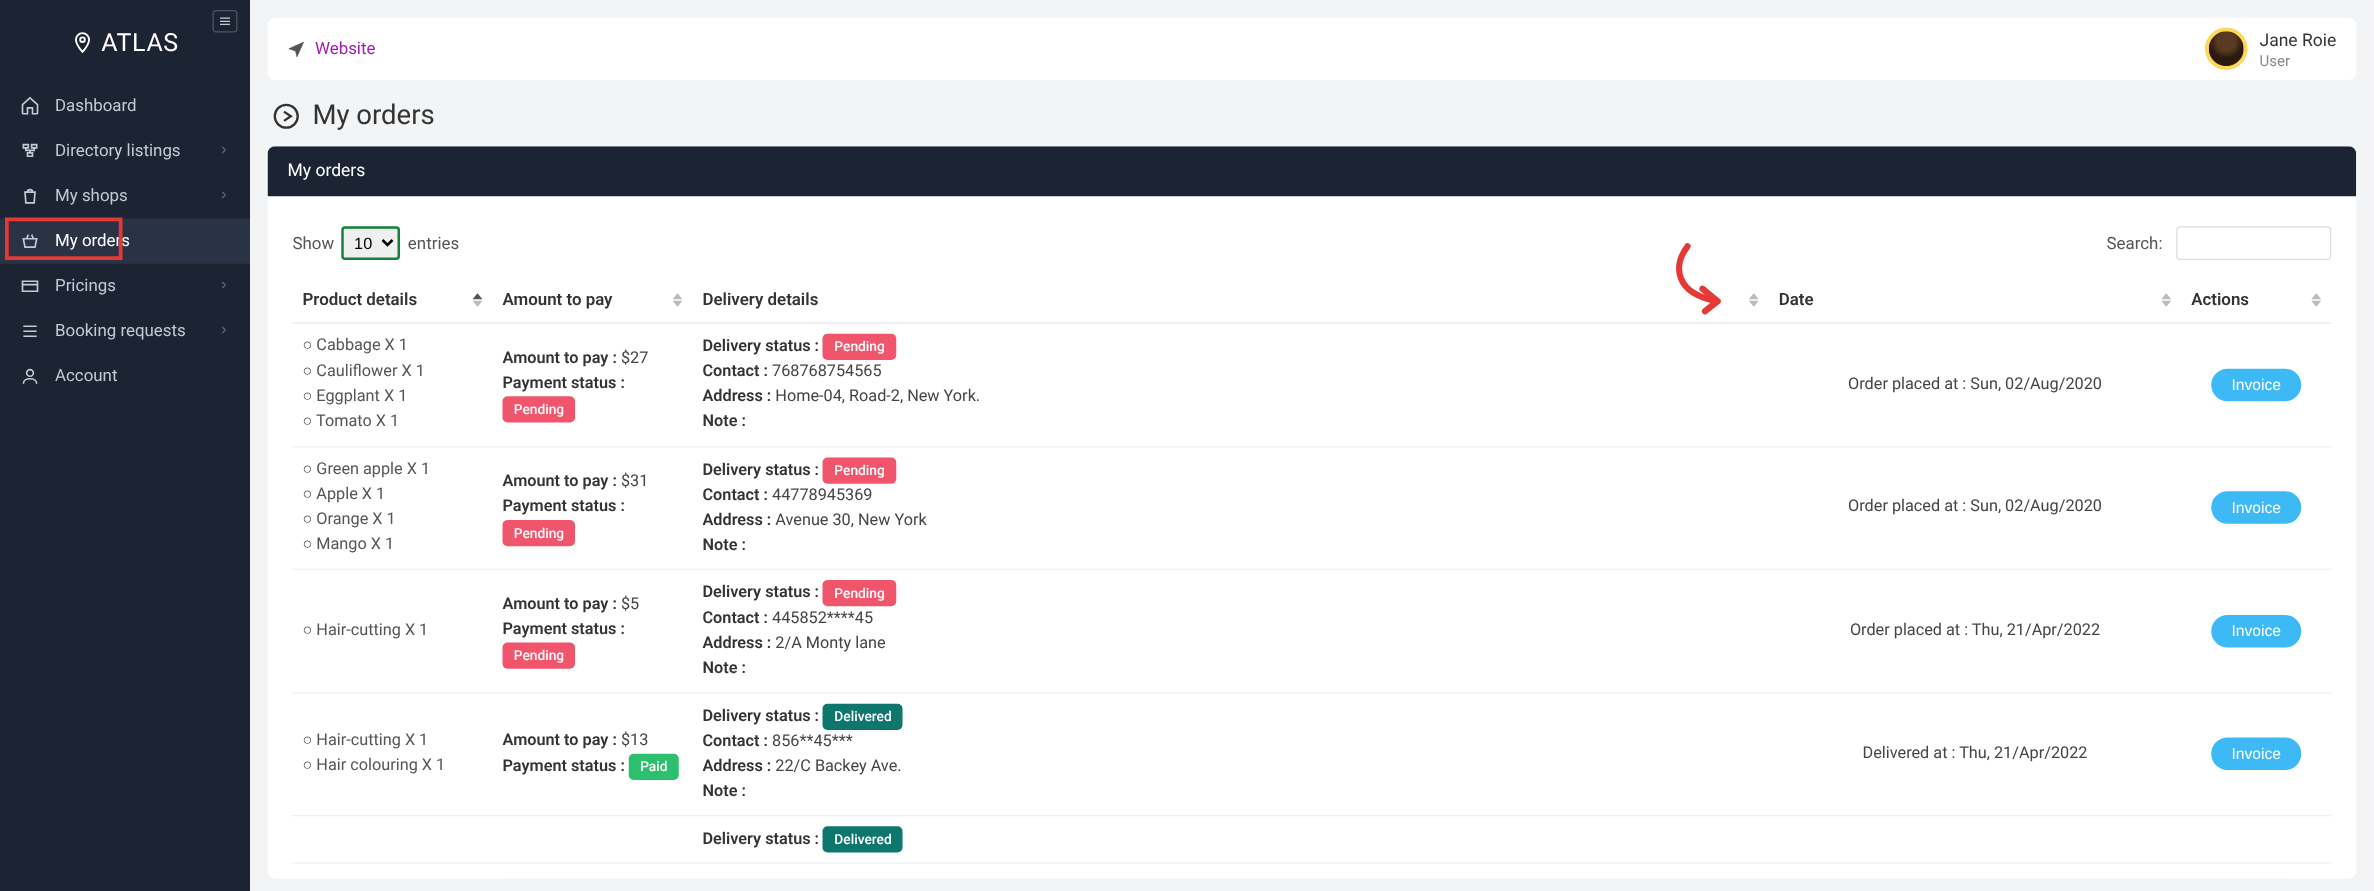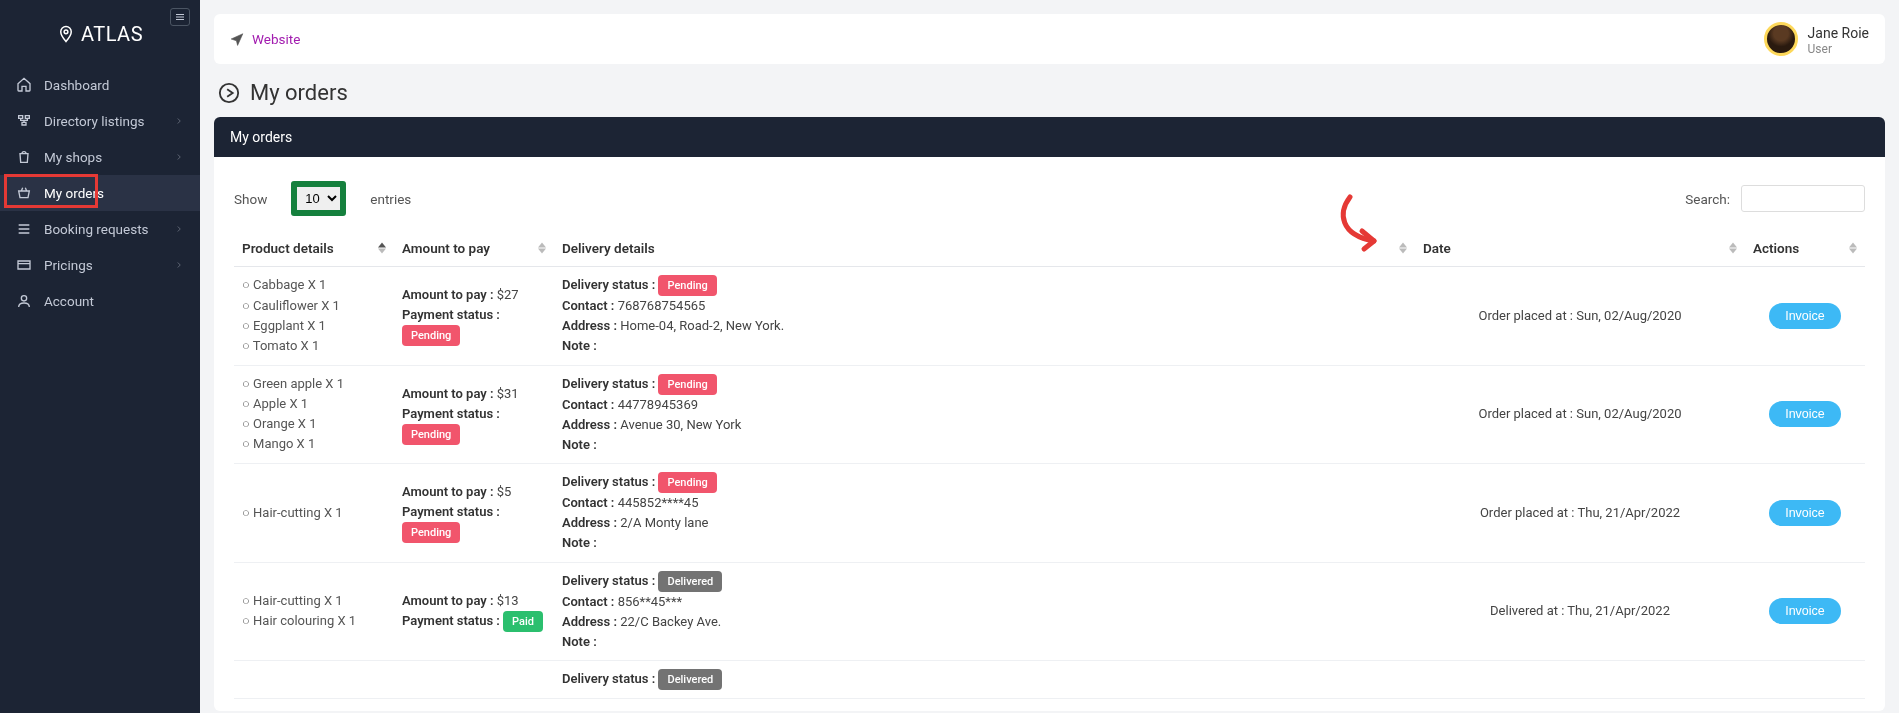--- a/index.html
+++ b/index.html
@@ -37,37 +37,37 @@
   .page-title-row svg { width: 22px; height: 22px; stroke: #333; fill: none; stroke-width: 2; }
   .page-title { font-size: 22px; font-weight: 400; color: #333; }
 
   .card { background: #fff; border-radius: 6px; overflow: hidden; }
   .card-header { background: #1c2434; color: #fff; padding: 12px 16px; font-size: 14px; }
   .card-body { padding: 24px 20px 12px 20px; }
 
   .inner-card { background: #fff; border-radius: 6px; }
 
   .table-controls { display: flex; align-items: center; margin-bottom: 14px; font-size: 13.5px; color: #555; }
-  .table-controls select { margin: 0 24px; padding: 3px 4px; border: 6px solid #15803d; border-radius: 3px; font-size: 13px; }
+  .table-controls select { margin: 0 6px; padding: 3px 4px; border: 2px solid #15803d; border-radius: 3px; font-size: 13px; }
   .search-wrap { margin-left: auto; display: flex; align-items: center; gap: 11px; }
   .search-wrap input { border: 1px solid #ddd; border-radius: 3px; padding: 5px 8px; width: 124px; font-size: 13px; }
 
   table { width: 100%; border-collapse: collapse; }
   thead th { text-align: left; font-weight: 600; font-size: 13.5px; color: #333; padding: 10px 8px; border-bottom: 1px solid #e5e7eb; position: relative; }
   thead th .sort { position: absolute; right: 8px; top: 50%; transform: translateY(-50%); display: flex; flex-direction: column; gap: 0px; }
   thead th .sort svg { width: 8px; height: 6px; fill: #bbb; }
   thead th .sort svg.on { fill: #555; }
   tbody td { padding: 8px 8px; border-bottom: 1px solid #eef0f3; vertical-align: middle; font-size: 13px; color: #444; line-height: 1.55; }
   tbody td.center { text-align: center; }
   .product-list { color: #555; }
   .product-list .row { white-space: nowrap; }
   .lbl { font-weight: 600; color: #333; }
   .badge { display: inline-block; padding: 2px 9px; border-radius: 4px; font-size: 11px; font-weight: 500; color: #fff; vertical-align: middle; }
   .badge.pending { background: #f1556c; }
-  .badge.delivered { background: #737373; }
+  .badge.delivered { background: #0f766e; }
   .badge.paid { background: #2bbf6e; }
   .btn-invoice { background: #3db9f5; color: #fff; border: none; border-radius: 999px; padding: 6px 16px; font-size: 12.5px; cursor: pointer; }
 
   
   .arrow-annot { position: absolute; pointer-events: none; }
   .arrow-annot svg { overflow: visible; }
 
   .content-wrap { position: relative; }
 </style>
 </head>
@@ -125,35 +125,35 @@
             <svg viewBox="0 0 24 24">
               <path d="M4 9h16l-2 10H6L4 9zM8 9l2-5M16 9l-2-5"></path>
             </svg>
           </span>
           <span>My orders</span>
           <span class="highlight-box"></span>
         </li>
         <li>
           <span class="ic">
             <svg viewBox="0 0 24 24">
-              <path d="M4 6h16M4 12h16M4 18h16"></path>
-            </svg>
-          </span>
-          <span>Booking requests</span>
+              <path d="M3 6h18v12H3zM3 10h18"></path>
+            </svg>
+          </span>
+          <span>Pricings</span>
           <span class="chev"><svg viewBox="0 0 24 24">
               <path d="M9 6l6 6-6 6"></path>
             </svg></span>
         </li>
         <li>
           <span class="ic">
             <svg viewBox="0 0 24 24">
-              <path d="M3 6h18v12H3zM3 10h18"></path>
-            </svg>
-          </span>
-          <span>Pricings</span>
+              <path d="M4 6h16M4 12h16M4 18h16"></path>
+            </svg>
+          </span>
+          <span>Booking requests</span>
           <span class="chev"><svg viewBox="0 0 24 24">
               <path d="M9 6l6 6-6 6"></path>
             </svg></span>
         </li>
         <li>
           <span class="ic">
             <svg viewBox="0 0 24 24">
               <path d="M12 12a4 4 0 1 0 0-8 4 4 0 0 0 0 8zM4 21c0-4 4-6 8-6s8 2 8 6"></path>
             </svg>
           </span>

